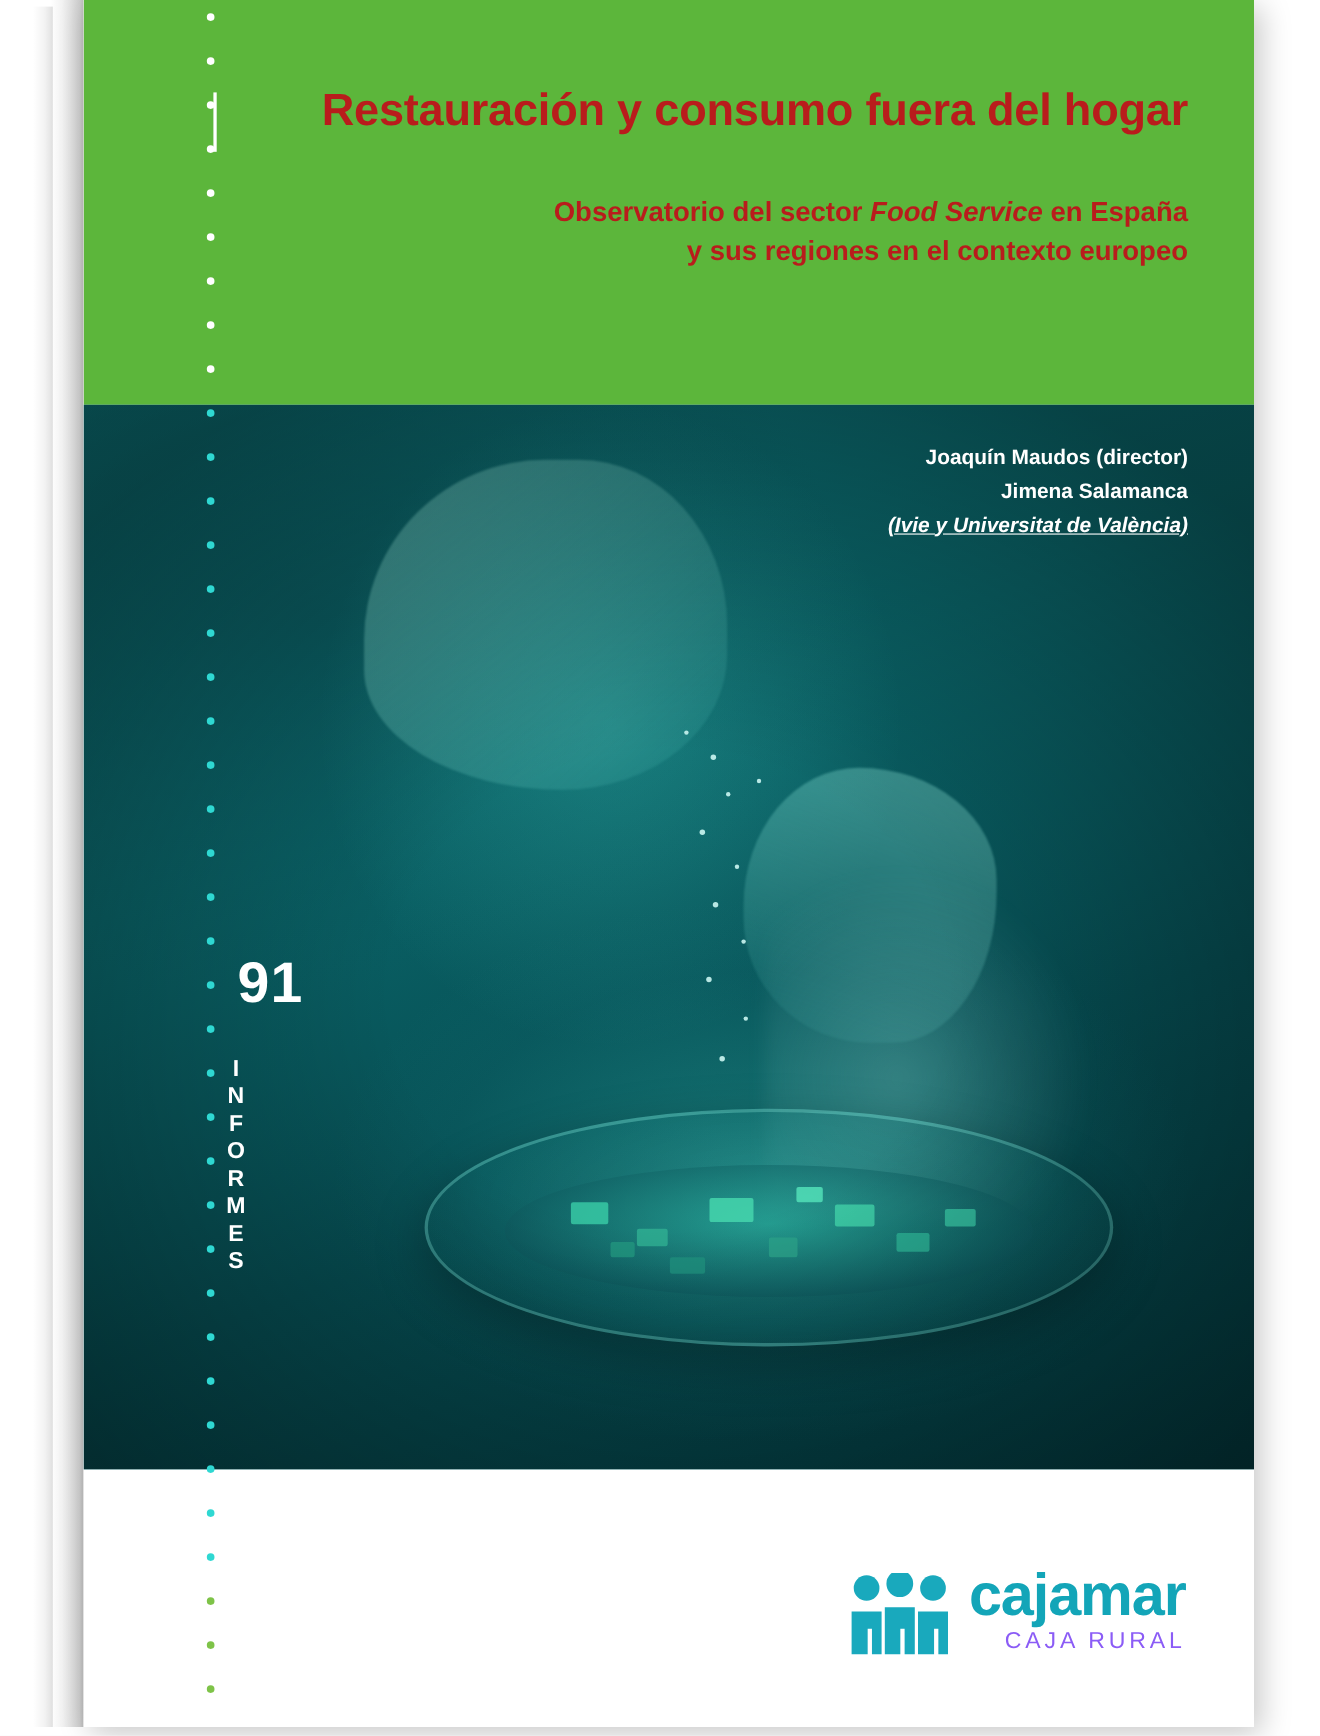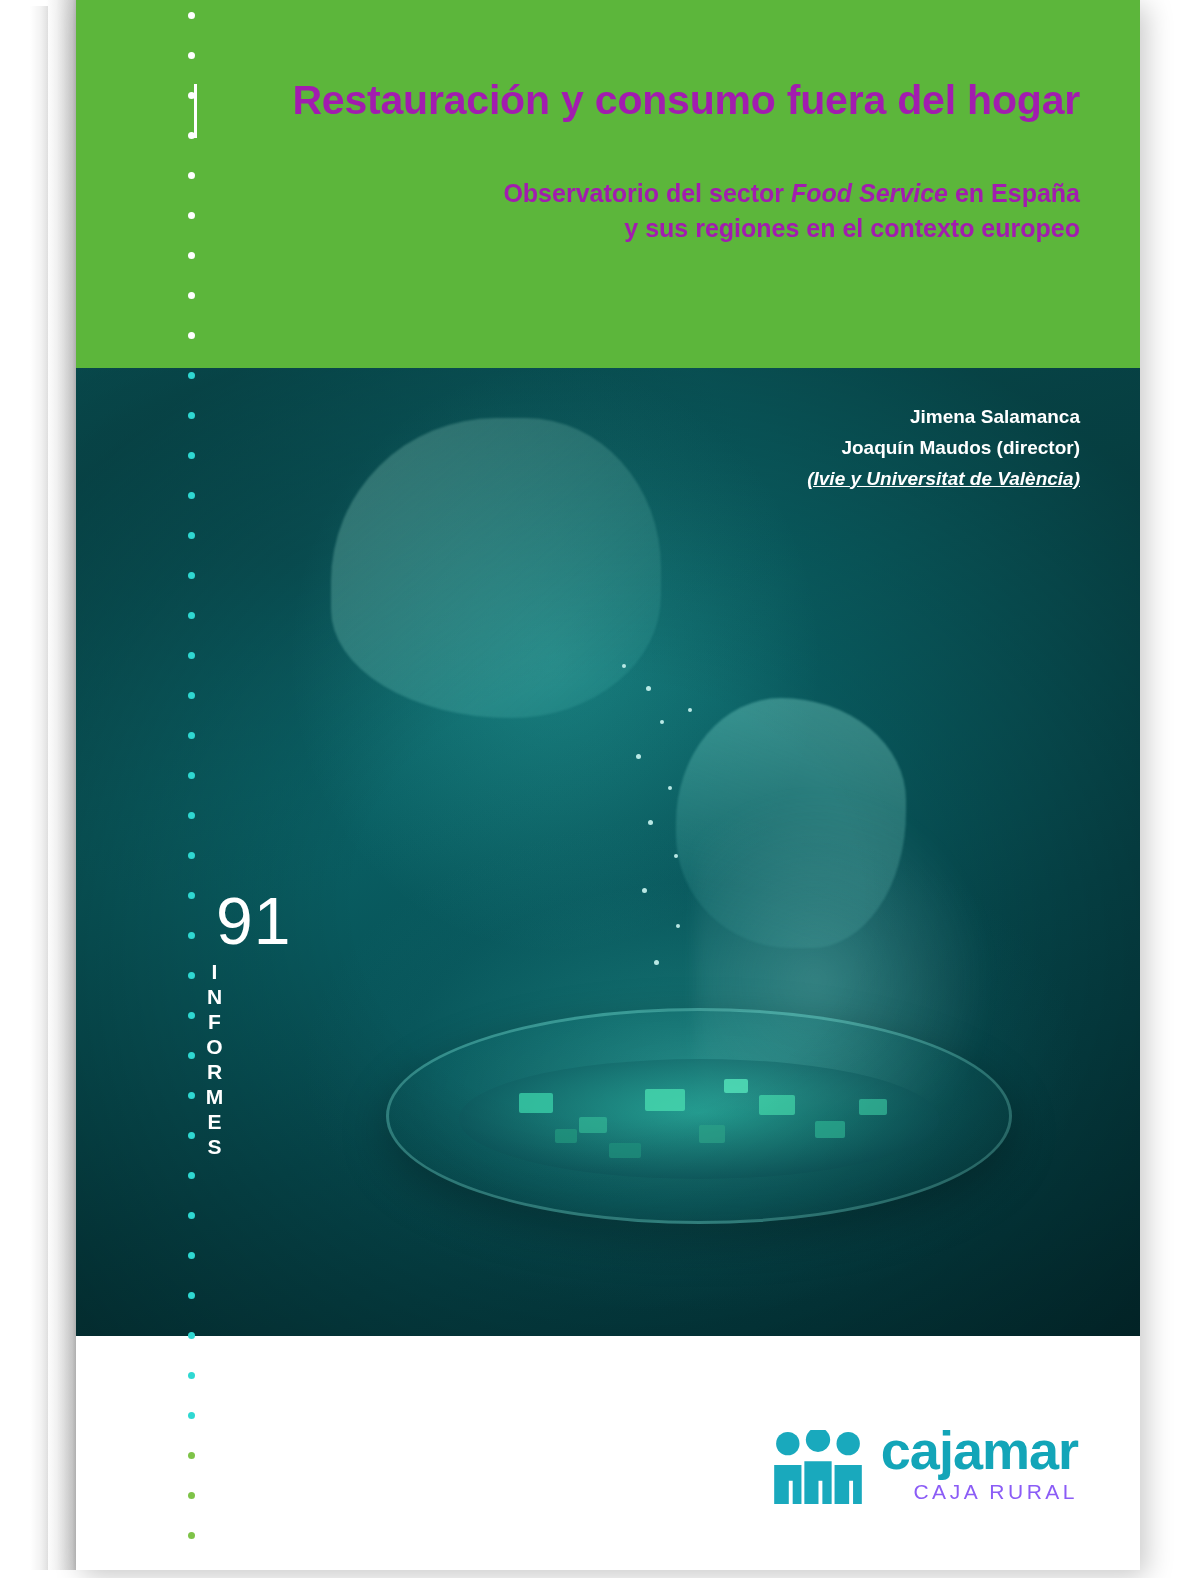--- a/index.html
+++ b/index.html
@@ -175,21 +175,21 @@
   .dot.on-photo { background: #2fd8d2; }
   .dot.on-white { background: #7ec348; }
 
   
   .title-block {
     position: absolute;
     right: 60px;
     top: 78px;
     width: 830px;
     text-align: right;
-    color: #a21caf;
+    color: #b91c1c;
   }
   .title-main {
     font-size: 41px;
     font-weight: bold;
     line-height: 1.12;
     letter-spacing: -0.2px;
     margin: 0;
   }
   .title-sub {
     font-size: 32px;
@@ -234,23 +234,23 @@
     font-weight: bold;
     font-style: italic;
     line-height: 1.62;
     text-decoration: underline;
   }
 
   
   .issue-number {
     position: absolute;
     left: 140px;
-    top: 520px;
-    font-size: 66px;
-    font-weight: normal;
+    top: 500px;
+    font-size: 52px;
+    font-weight: bold;
     color: #ffffff;
     letter-spacing: 1px;
     line-height: 1;
   }
   .series-label {
     position: absolute;
     left: 128px;
     top: 592px;
     color: #ffffff;
     font-size: 21px;
@@ -330,22 +330,22 @@
       <span class="salt" style="left:578px; top:592px; width:5px; height:5px;"></span>
       <span class="salt" style="left:546px; top:296px; width:4px; height:4px;"></span>
       <span class="salt" style="left:612px; top:340px; width:4px; height:4px;"></span>
 
       <div class="vignette"></div>
 
       <div class="issue-number">91</div>
       <div class="series-label">INFORMES</div>
 
       <div class="authors">
+        <div class="author-line">Joaquín Maudos (director)</div>
         <div class="author-line">Jimena Salamanca</div>
-        <div class="author-line">Joaquín Maudos (director)</div>
         <div class="author-affil">(Ivie y Universitat de València)</div>
       </div>
     </div>
 
     <div class="band-white"></div>
 
     <div class="title-rule"></div>
     <div class="title-block">
       <h1 class="title-main">Restauración y consumo fuera del hogar</h1>
       <p class="title-desc">

